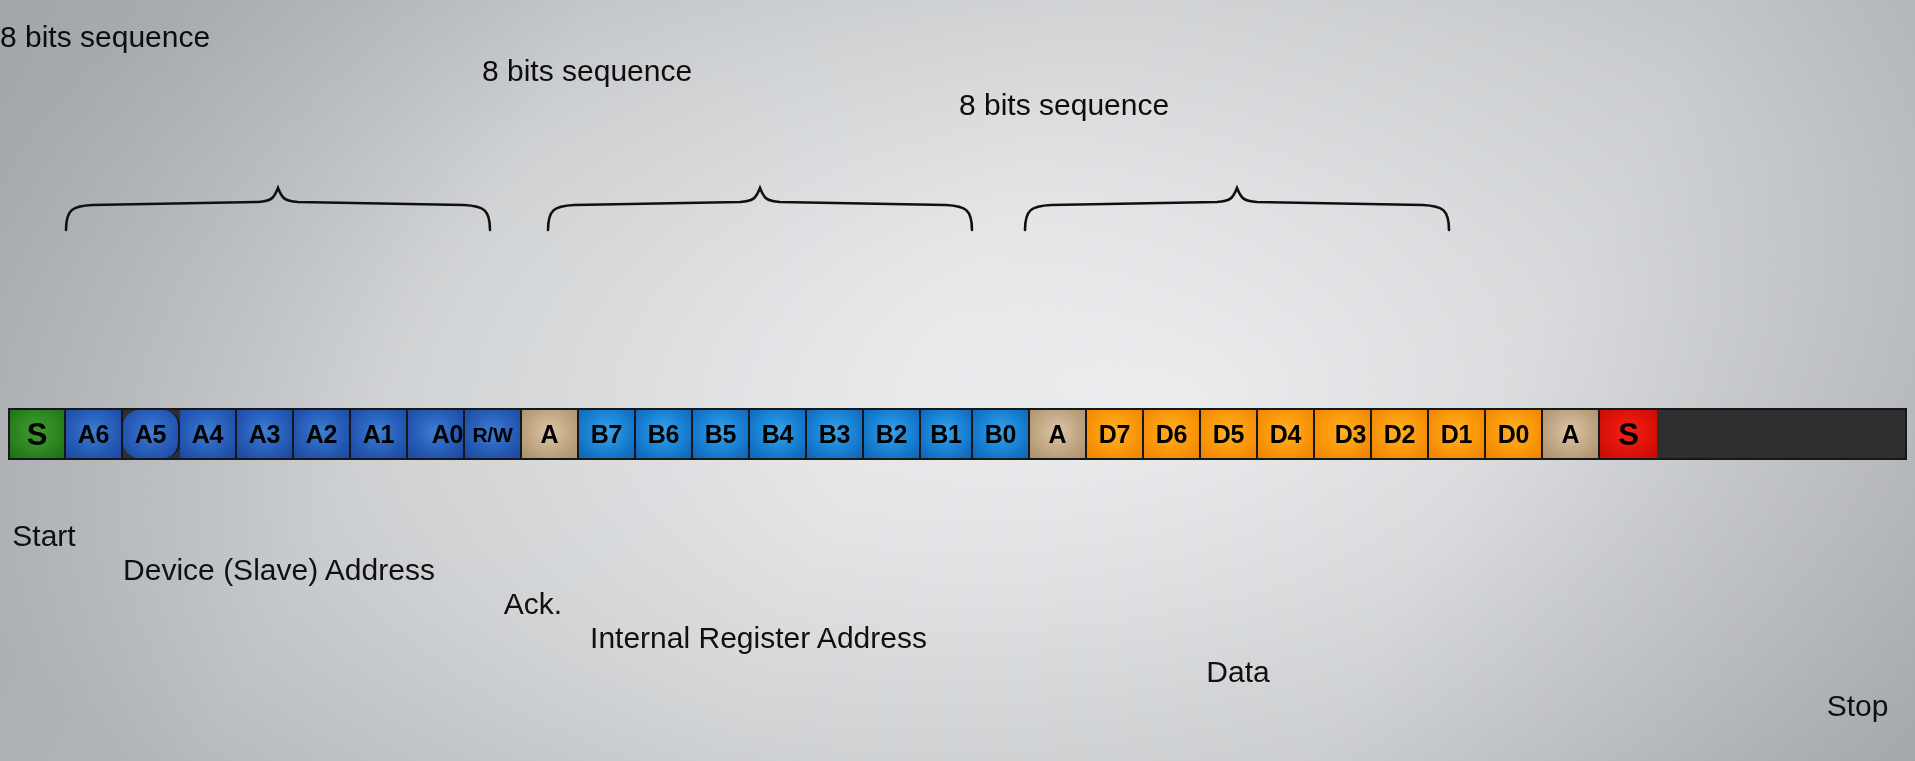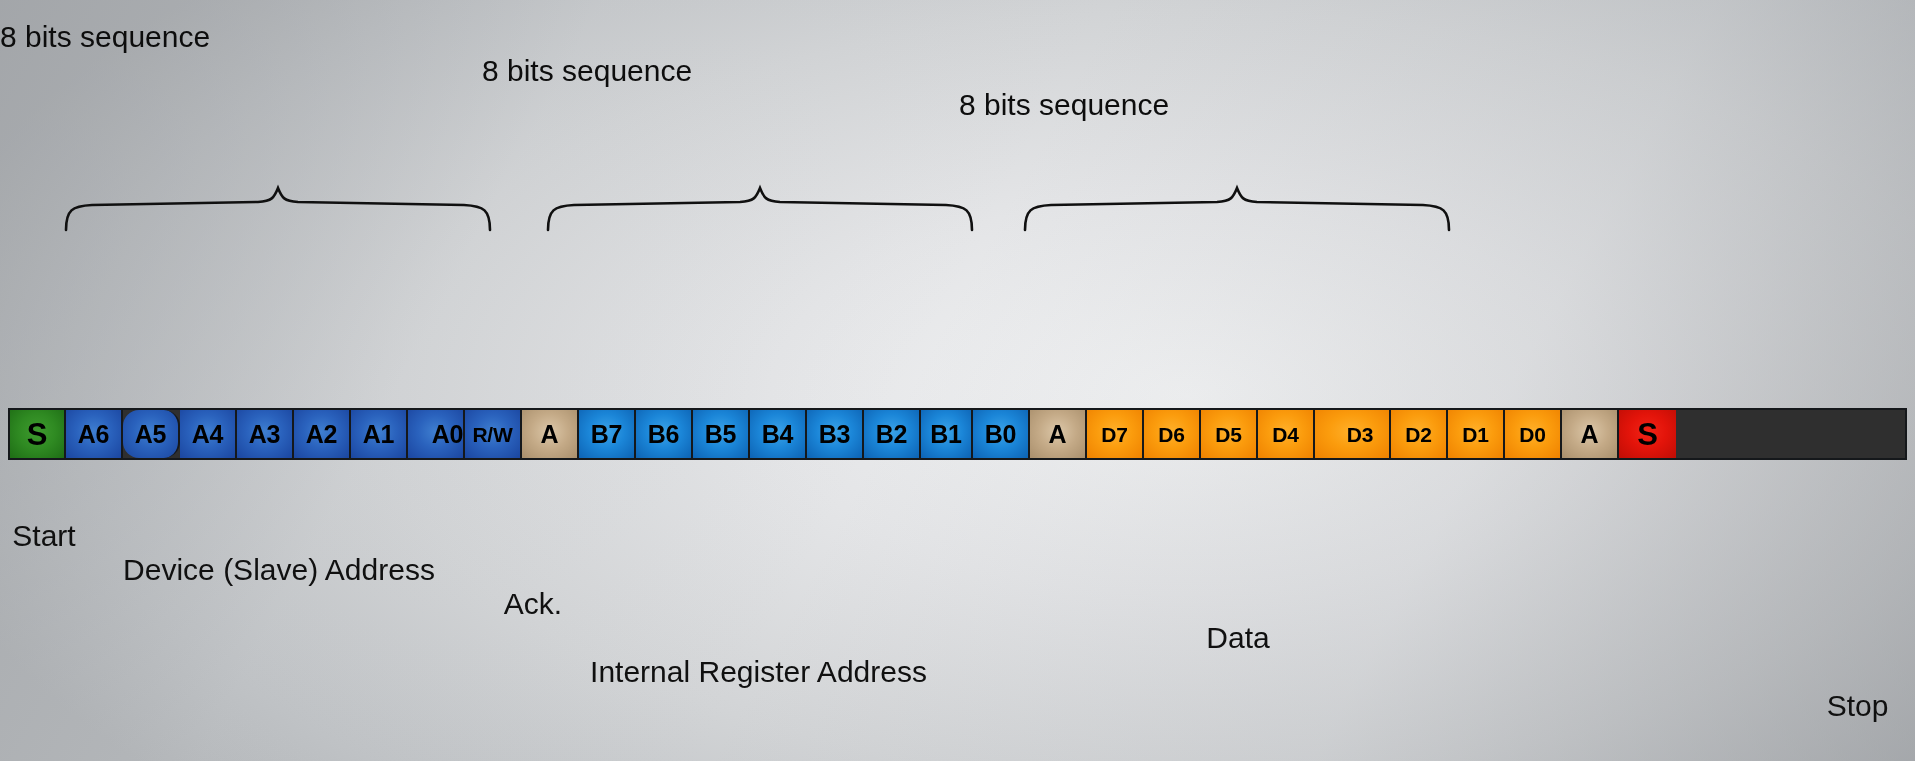--- a/index.html
+++ b/index.html
@@ -64,21 +64,21 @@
   .c-addr {
     background: radial-gradient(ellipse at 50% 45%, #3f7fd0 0%, #2a62bd 45%, #1b46a0 100%);
     font-size: 25px;
   }
   .c-reg {
     background: radial-gradient(ellipse at 50% 45%, #3ba3e8 0%, #1b86d8 46%, #0d63b4 100%);
     font-size: 25px;
   }
   .c-data {
     background: radial-gradient(ellipse at 50% 45%, #ffb02a 0%, #fb9c0d 45%, #ef8200 100%);
-    font-size: 21px;
+    font-size: 25px;
   }
   .c-ack {
     background: radial-gradient(ellipse at 50% 45%, #dcc7a8 0%, #c4aa87 48%, #a98f6c 100%);
     font-size: 25px;
   }
   .c-rw { font-size: 21px; }
 
   
   .caption {
     position: absolute;
@@ -185,21 +185,21 @@
       </div>
       <div class="cell c-data" style="width: 57px;">
         <span class="lbl">D6</span>
       </div>
       <div class="cell c-data" style="width: 57px;">
         <span class="lbl">D5</span>
       </div>
       <div class="cell c-data" style="width: 57px;">
         <span class="lbl">D4</span>
       </div>
-      <div class="cell c-data" style="width: 76px; padding-left: 16px;">
+      <div class="cell c-data" style="width: 57px; padding-left: 16px;">
         <span class="lbl">D3</span>
       </div>
       <div class="cell c-data" style="width: 57px;">
         <span class="lbl">D2</span>
       </div>
       <div class="cell c-data" style="width: 57px;">
         <span class="lbl">D1</span>
       </div>
       <div class="cell c-data" style="width: 57px;">
         <span class="lbl">D0</span>
@@ -208,17 +208,17 @@
         <span class="lbl">A</span>
       </div>
       <div class="cell c-stop" style="width: 57px;">
         <span class="lbl">S</span>
       </div>
     </div>
 
   <div class="caption" style="left:0px; width:88px;">Start</div>
   <div class="caption" style="left:64px; width:430px;">Device (Slave) Address</div>
   <div class="caption" style="left:478px; width:110px;">Ack.</div>
+  <div class="caption" style="left:546px; width:425px;">Internal Register Address</div>
   <div class="caption" style="left:1023px; width:430px;">Data</div>
-  <div class="caption" style="left:546px; width:425px;">Internal Register Address</div>
   <div class="caption" style="left:1800px; width:115px;">Stop</div>
 
 </div>
 
 </body></html>

